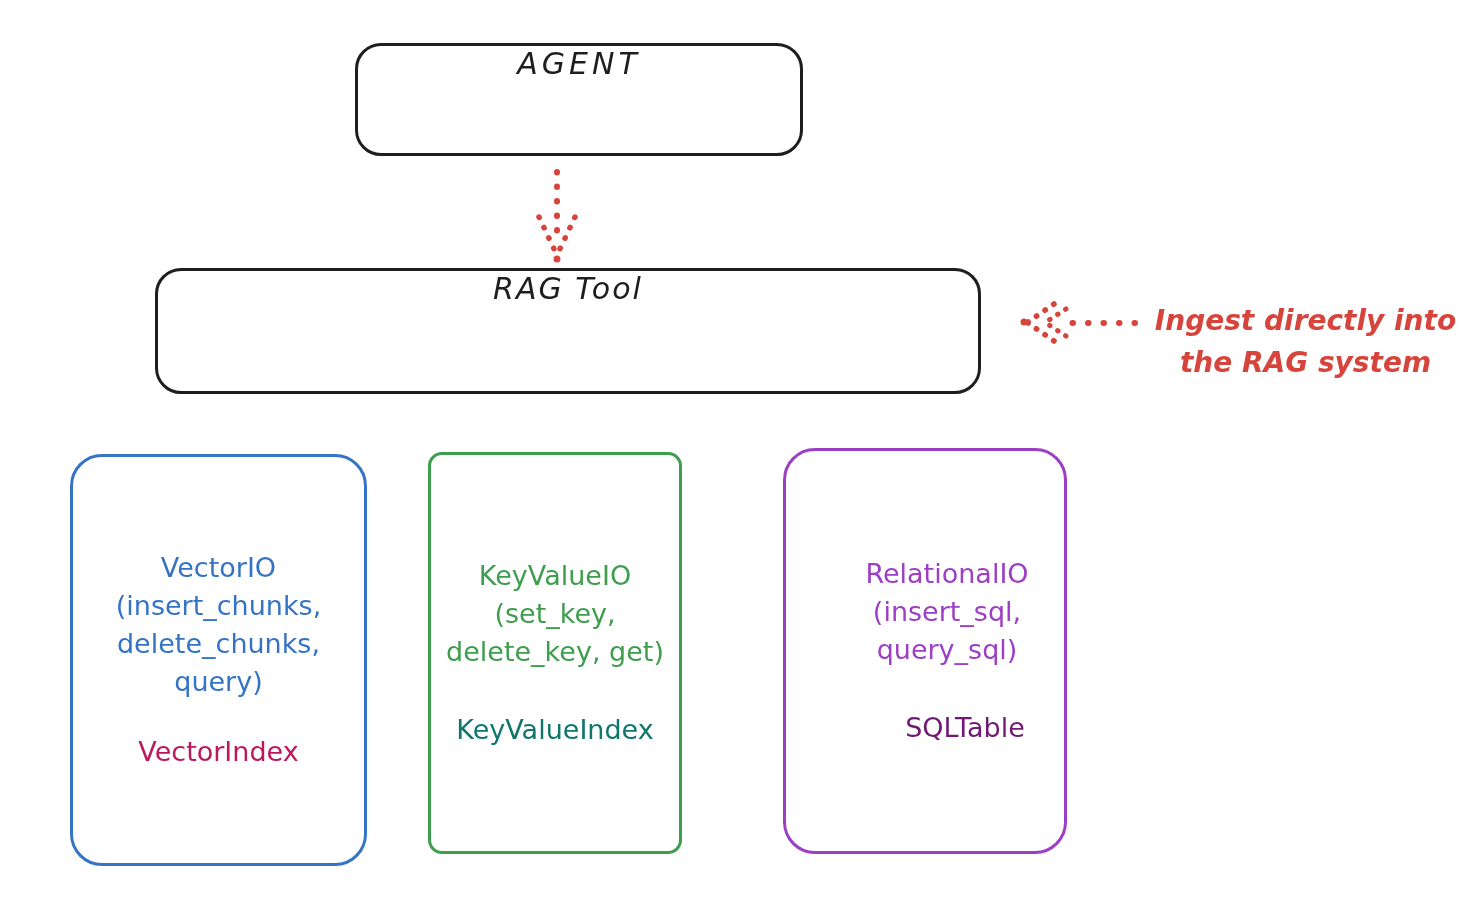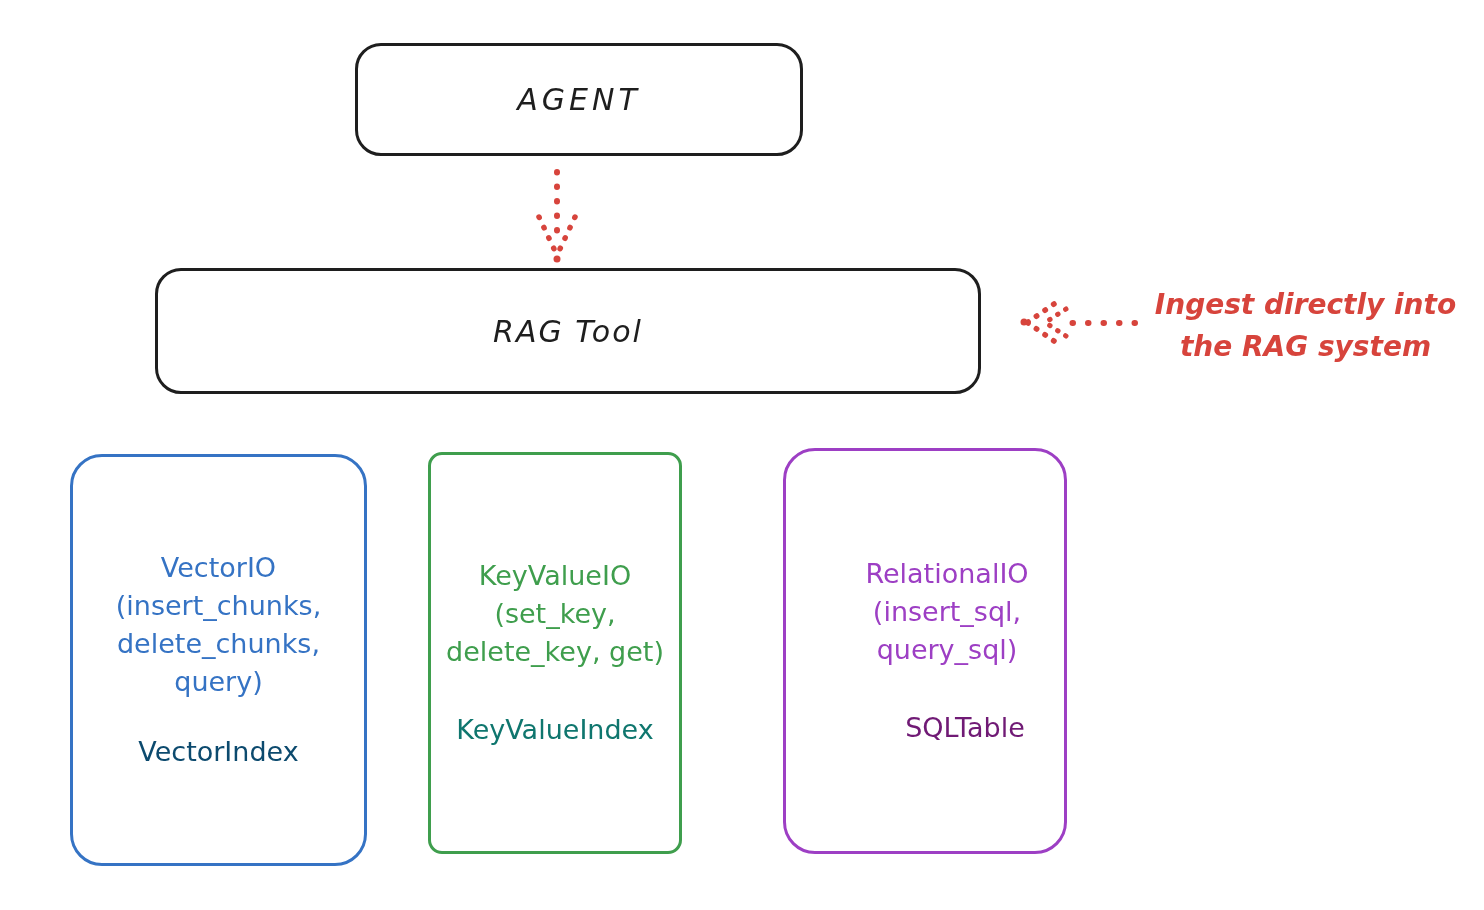--- a/index.html
+++ b/index.html
@@ -13,21 +13,20 @@
     height: 910px;
     background: #ffffff;
     overflow: hidden;
     font-family: "DejaVu Sans", sans-serif;
   }
   .box {
     position: absolute;
     box-sizing: border-box;
     background: #ffffff;
     display: flex;
-    align-items: center;
     justify-content: center;
   }
   .black-box {
     border: 3.5px solid #1e1e1e;
     border-radius: 26px;
   }
   .agent-box {
     left: 355px; top: 43px;
     width: 448px; height: 113px;
   }
@@ -61,21 +60,21 @@
     line-height: 38px;
     margin-top: 40px;
     font-weight: 500;
   }
   .storage-box-vector    { left: 70px;  top: 454px; width: 297px; height: 412px; }
   .storage-box-keyvalue  { left: 428px; top: 452px; width: 254px; height: 402px; border-radius: 14px; }
   .storage-box-relational{ left: 783px; top: 448px; width: 284px; height: 406px; padding-left: 44px; }
 
   .annotation {
     position: absolute;
-    left: 1133px; top: 284px;
+    left: 1133px; top: 300px;
     width: 345px;
     text-align: center;
     font-size: 28px;
     line-height: 42px;
     font-style: italic;
     font-weight: bold;
     white-space: pre-line;
   }
 
   svg.arrow-layer {
@@ -121,21 +120,21 @@
   </svg>
 
   <div class="annotation" style="color: rgb(215, 68, 60);">Ingest directly into
 the RAG system</div>
 
   <div class="box storage-box storage-box-vector" style="border-color: rgb(53, 115, 196); gap: 10px;">
     <div class="methods" style="color: rgb(53, 115, 196);">VectorIO
 (insert_chunks,
 delete_chunks,
 query)</div>
-    <div class="index-label" style="color: #0c4a6e; margin-top: 22px;">VectorIndex</div>
+    <div class="index-label" style="color: #be185d; margin-top: 22px;">VectorIndex</div>
   </div>
 
   <div class="box storage-box storage-box-keyvalue" style="border-color: rgb(63, 158, 77);">
     <div class="methods" style="color: rgb(63, 158, 77);">KeyValueIO
 (set_key,
 delete_key, get)</div>
     <div class="index-label" style="color: #0f766e;">KeyValueIndex</div>
   </div>
 
   <div class="box storage-box storage-box-relational" style="border-color: rgb(157, 63, 196);">

